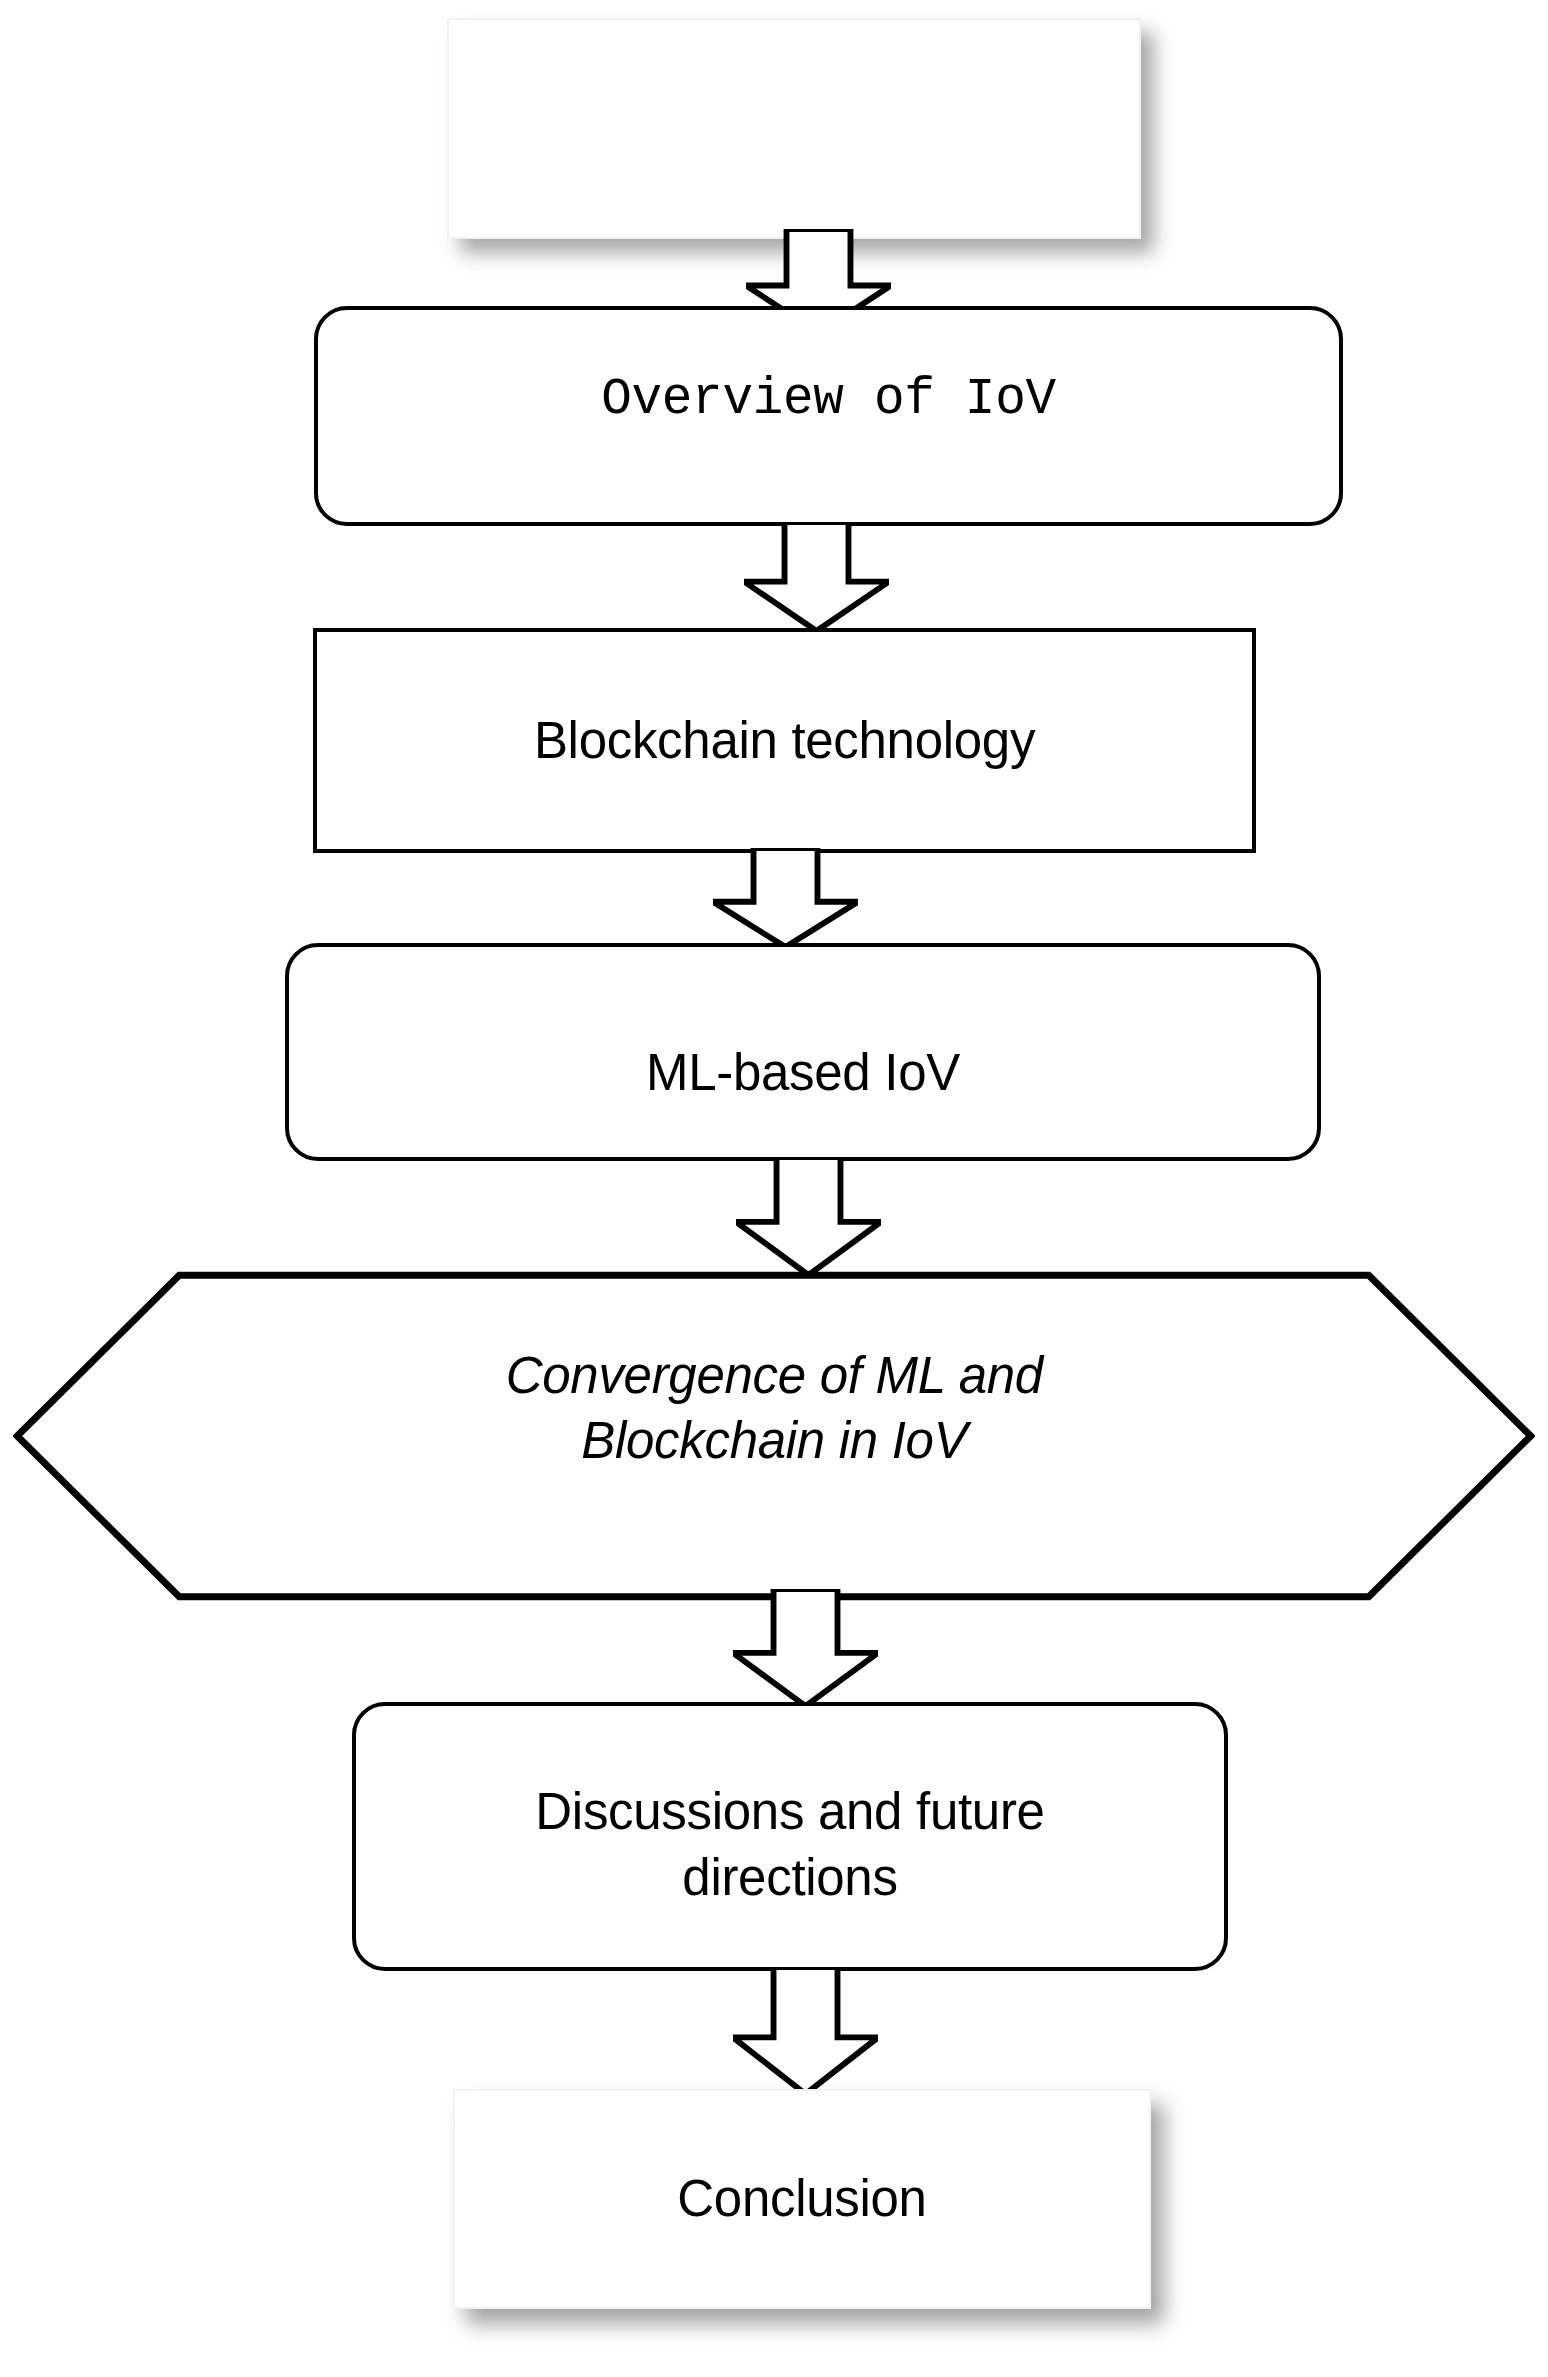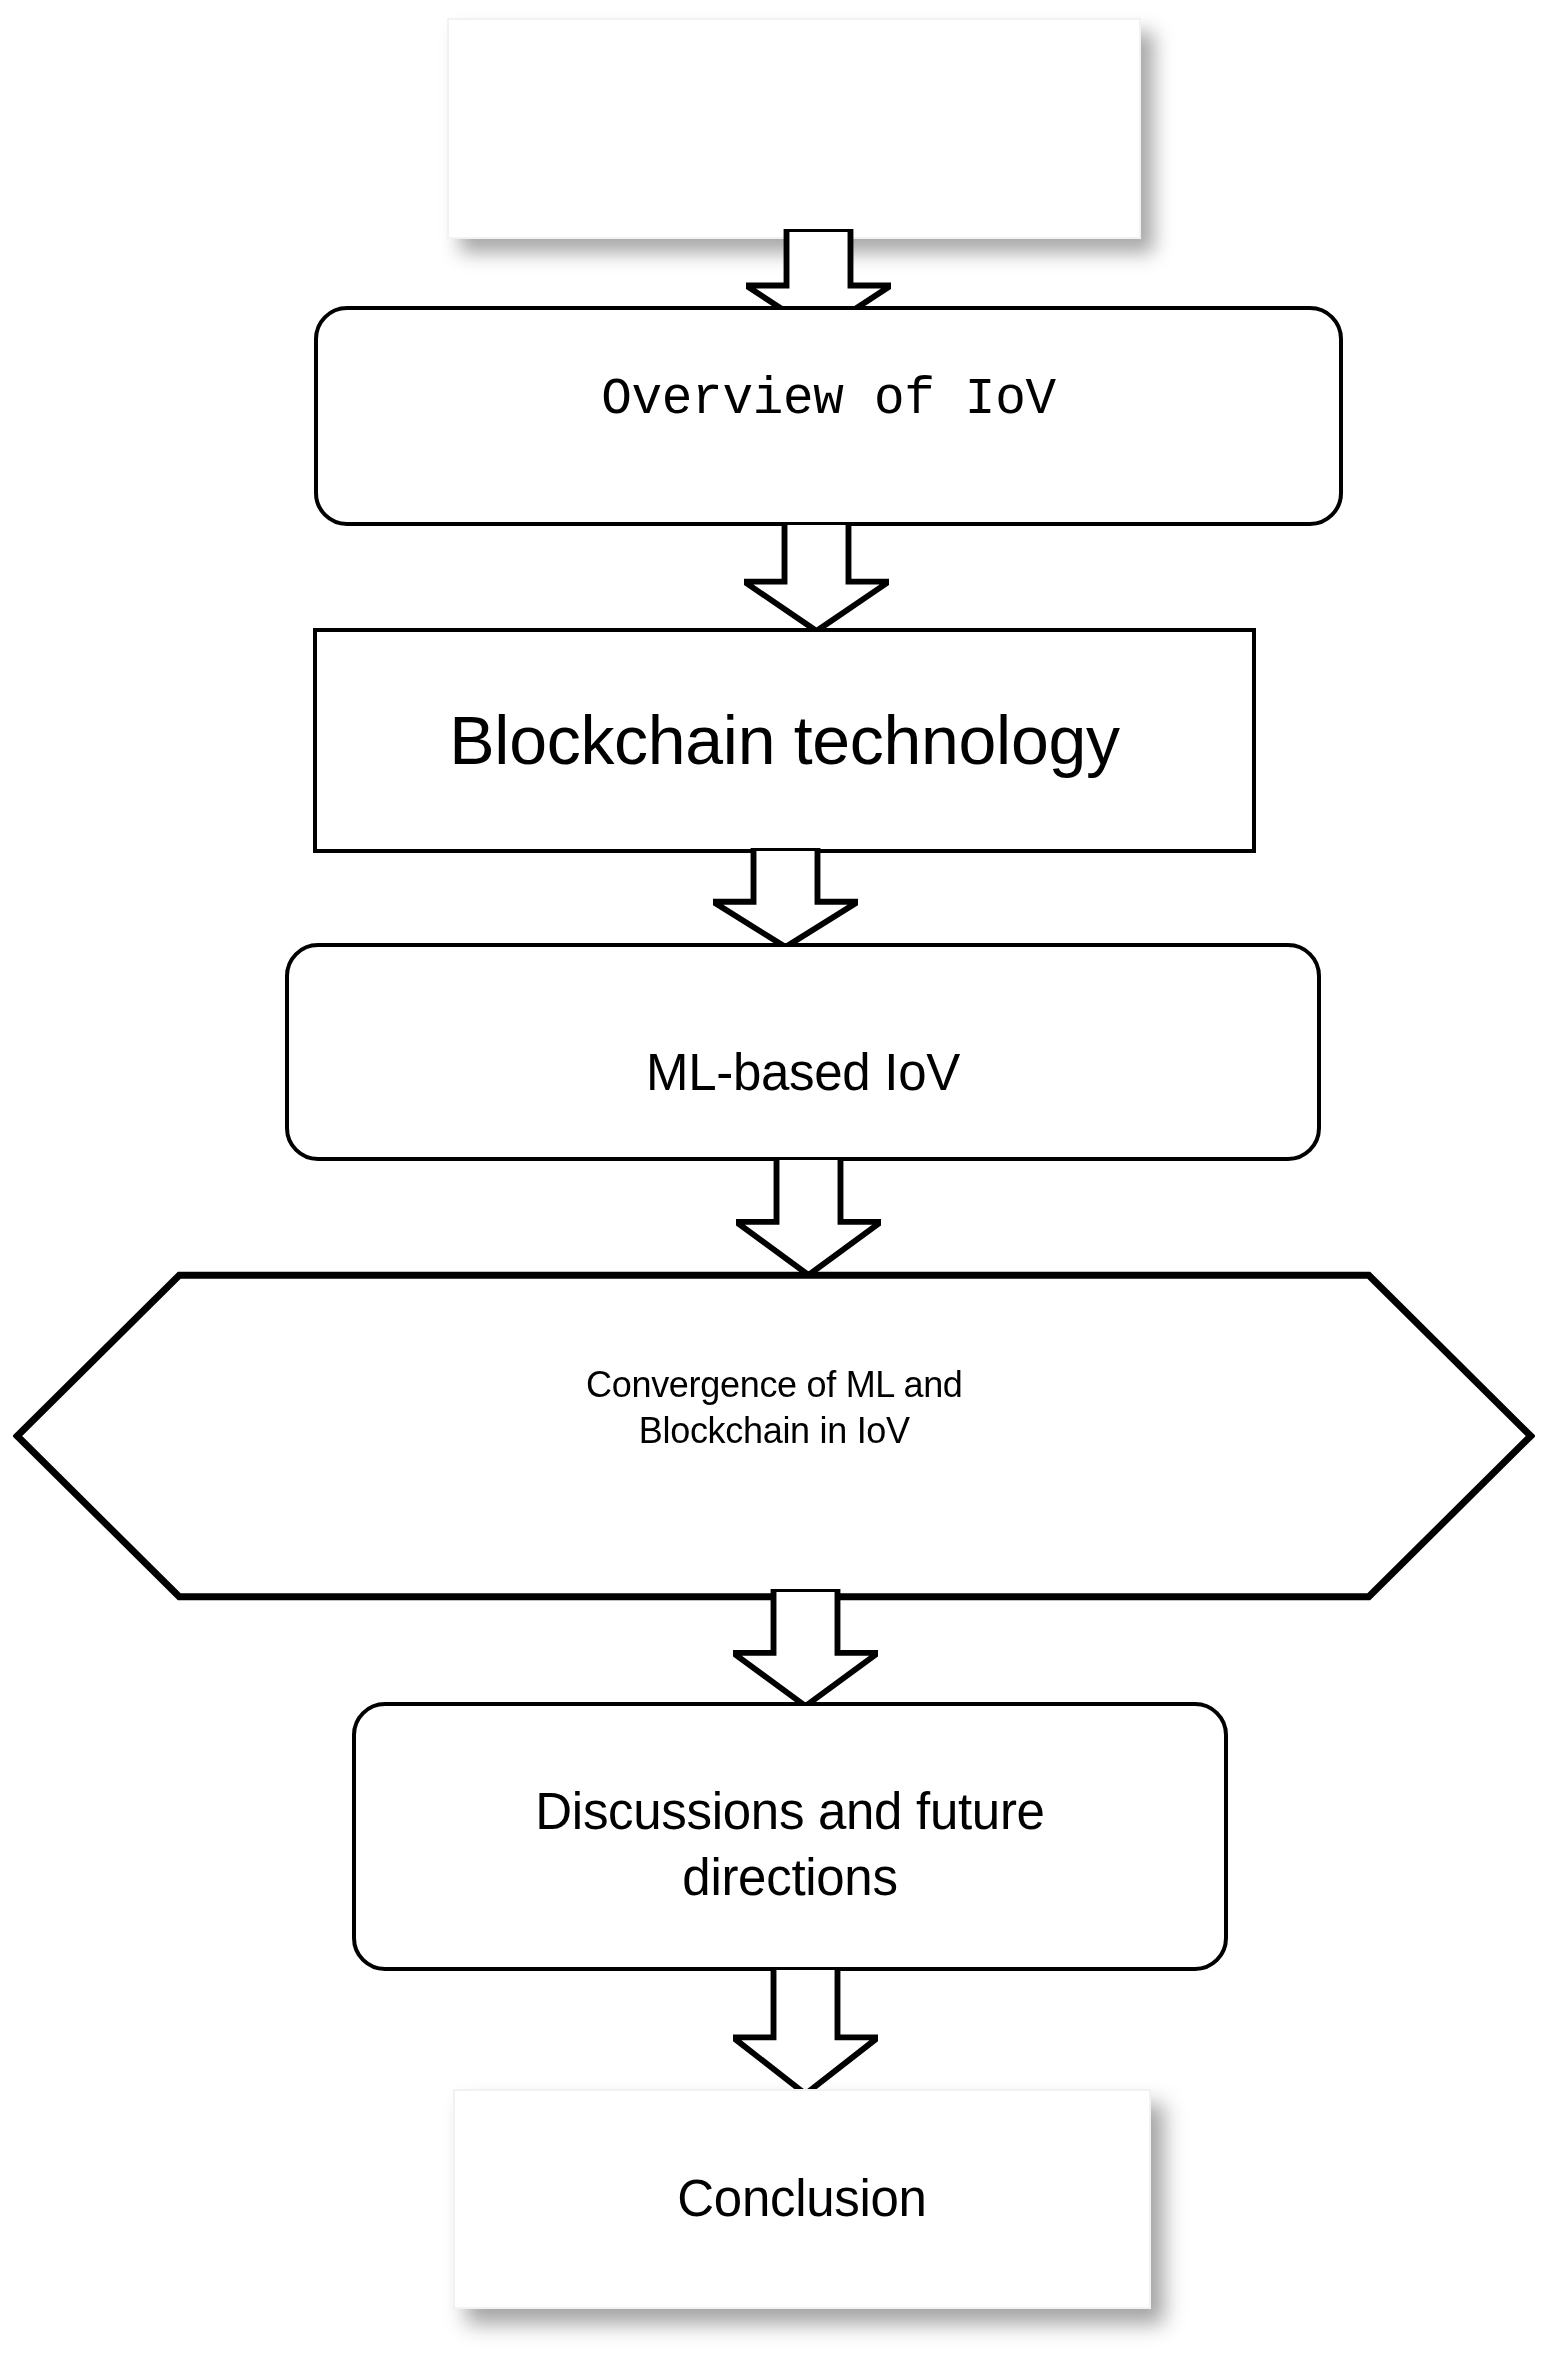--- a/index.html
+++ b/index.html
@@ -71,21 +71,21 @@
   .box-blockchain {
     position: absolute;
     left: 313px; top: 628px;
     width: 943px; height: 225px;
     background: #ffffff;
     border: 4.8px solid #000000;
     box-sizing: border-box;
   }
   .label-blockchain {
     left: 313px; top: 628px; width: 943px; height: 225px;
-    font-size: 68px;
+    font-size: 51px;
   }
 
   
   .box-ml {
     position: absolute;
     left: 285px; top: 943px;
     width: 1036px; height: 218px;
     background: #ffffff;
     border: 4.8px solid #000000;
     border-radius: 33px;
@@ -99,21 +99,22 @@
 
   
   .hexagon-wrap {
     position: absolute;
     left: 13.3px; top: 1271px;
     width: 1522px; height: 330px;
   }
   .hexagon-wrap svg { display: block; width: 100%; height: 100%; }
   .label-hex {
     left: 13.3px; top: 1271px; width: 1522px; height: 274px;
-    font-size: 36px;
+    font-size: 51px;
+    font-style: italic;
   }
 
   
   .box-discussions {
     position: absolute;
     left: 352px; top: 1702px;
     width: 876px; height: 269px;
     background: #ffffff;
     border: 4.8px solid #000000;
     border-radius: 33px;

